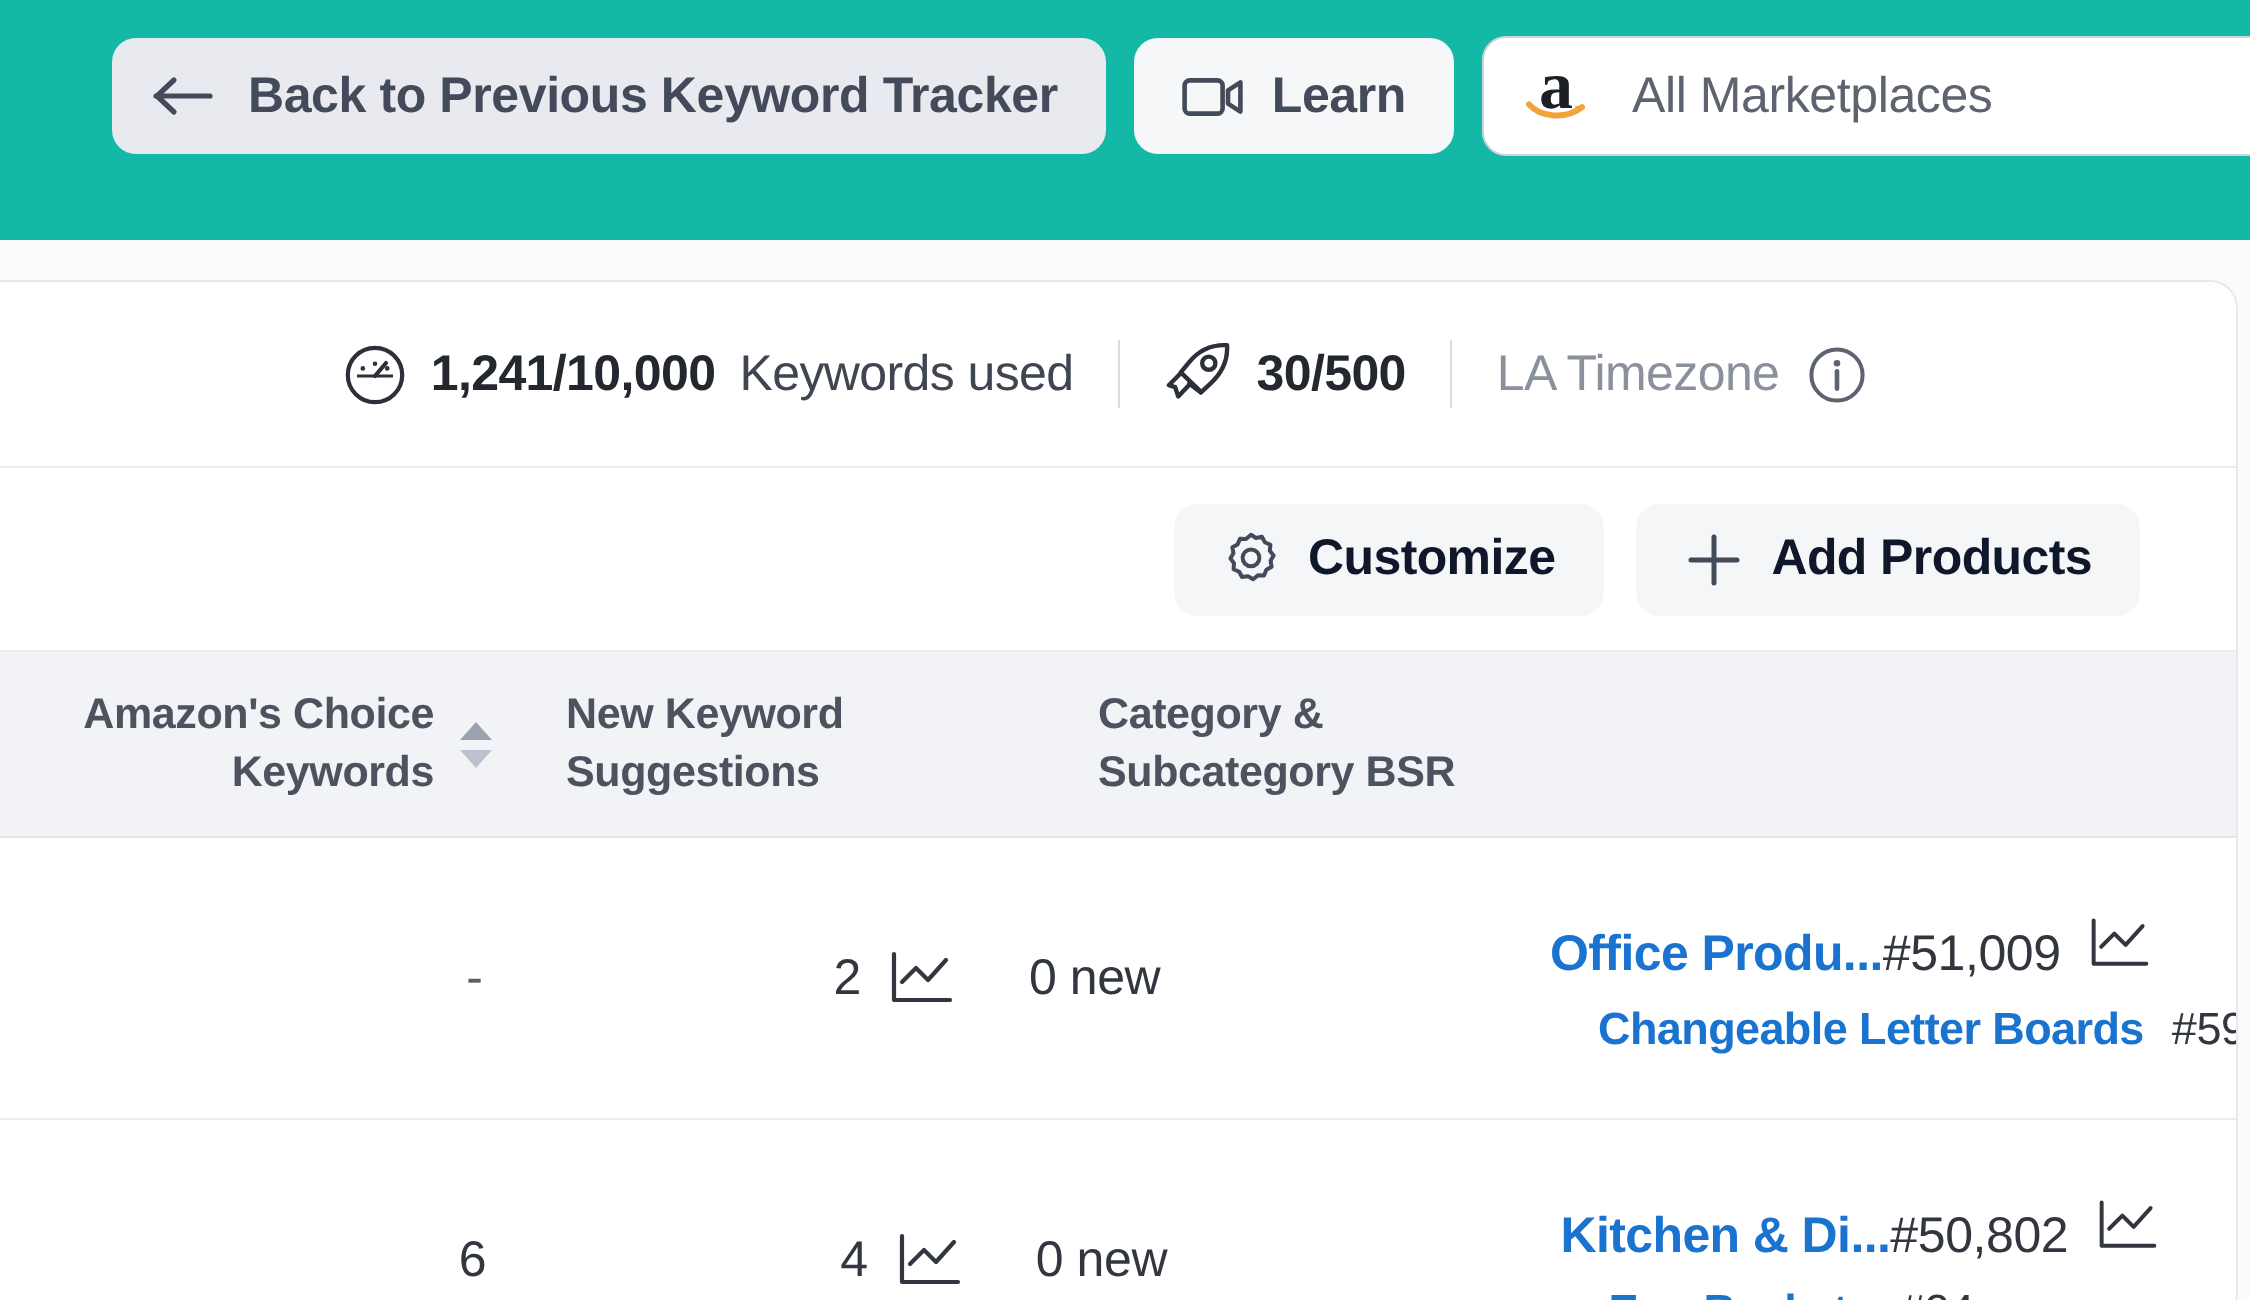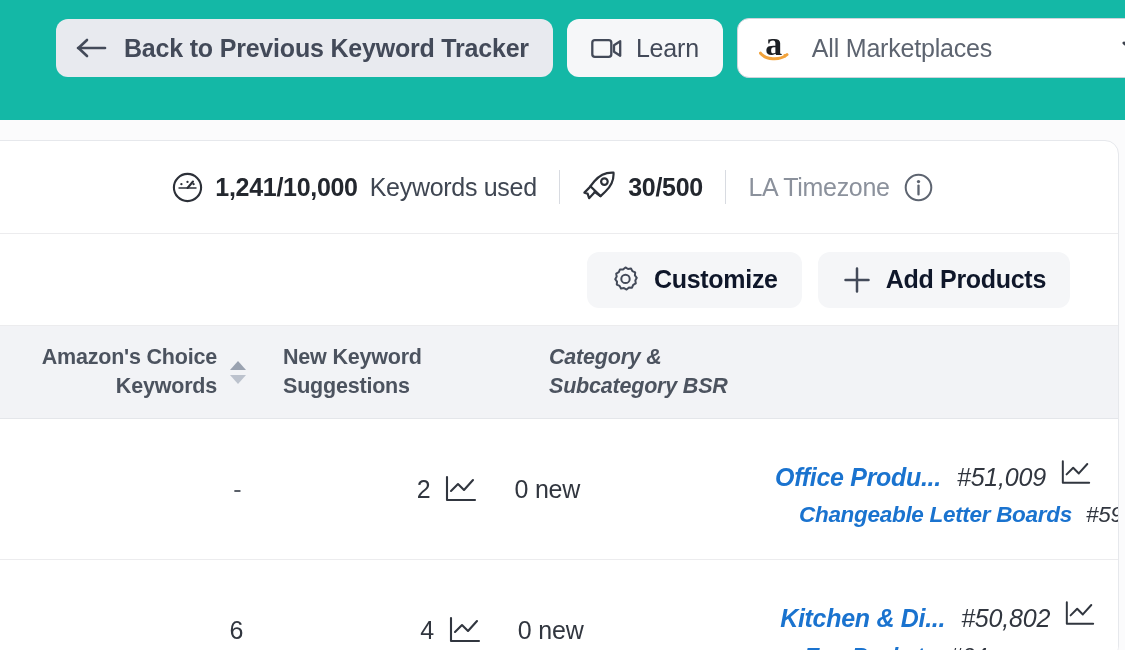--- a/index.html
+++ b/index.html
@@ -33,21 +33,21 @@
     font-size: 25px; font-weight: 700; color: #434a59; letter-spacing: -0.2px;
     white-space: nowrap;
   }
 
   .btn-learn {
     display: flex; align-items: center; gap: 14px;
     height: 58px; padding: 0 24px; background: #f6f7f9; border-radius: 12px;
     cursor: pointer; box-sizing: border-box;
   }
   .btn-learn .label {
-    font-size: 25px; font-weight: 400; color: #434a59; letter-spacing: -0.2px;
+    font-size: 25px; font-weight: 700; color: #434a59; letter-spacing: -0.2px;
     white-space: nowrap;
   }
 
   .marketplace {
     display: flex; align-items: center;
     height: 60px; width: 436px; padding: 0 18px 0 20px;
     background: #ffffff; border: 1.5px solid #cfd3db; border-radius: 12px;
     cursor: pointer; box-sizing: border-box;
   }
   .marketplace .mp-label {
@@ -116,41 +116,41 @@
     font-size: 21.5px; font-weight: 700; color: #4c535f; line-height: 29px;
     letter-spacing: -0.2px;
   }
   .th.right { justify-content: flex-end; }
   .th.right .htxt { text-align: right; }
   .th.left { justify-content: flex-start; }
 
   .col-ac  { width: 278px; }
   .col-aba { width: 242px; }
   .col-nks { width: 266px; }
-  .col-cat { width: 361px; font-style: italic; }
+  .col-cat { width: 361px; }
 
   .sorter { display: flex; flex-direction: column; gap: 3px; margin-left: 12px; cursor: pointer; flex: none; }
 
   .trow { display: flex; height: 140px; border-bottom: 1px solid #ececee; background: #fff; }
   .td { display: flex; align-items: center; box-sizing: border-box; padding: 0 18px; height: 140px; }
   .td.right { justify-content: flex-end; }
   .cellnum { font-size: 25px; color: #31363f; letter-spacing: -0.2px; }
   .cellnum.dash { color: #5a6069; }
   .chartbox { margin-left: 14px; cursor: pointer; flex: none; display: flex; align-items: center; }
 
   
   .catcell { display: block; padding-top: 8px; }
   .catline { display: flex; align-items: baseline; white-space: nowrap; }
   .catline + .catline { margin-top: 10px; margin-left: 24px; }
   .catname {
     font-size: 25px; font-weight: 700; color: #1a73cf; letter-spacing: -0.3px;
     cursor: pointer;
   }
   .catname.sub { font-size: 22.5px; }
-  .bsr { font-size: 25px; color: #31363f; margin-left: 16px; letter-spacing: -0.2px; }
+  .bsr { font-size: 25px; color: #31363f; margin-left: 0; letter-spacing: -0.2px; }
   .bsr.sub { font-size: 22.5px; margin-left: 14px; }
   .trend { margin-left: 14px; cursor: pointer; display: inline-flex; align-items: center; }
 
   .icon { display: inline-flex; align-items: center; justify-content: center; flex: none; }
 </style>
 </head>
 <body>
 
 <div id="root">
 

